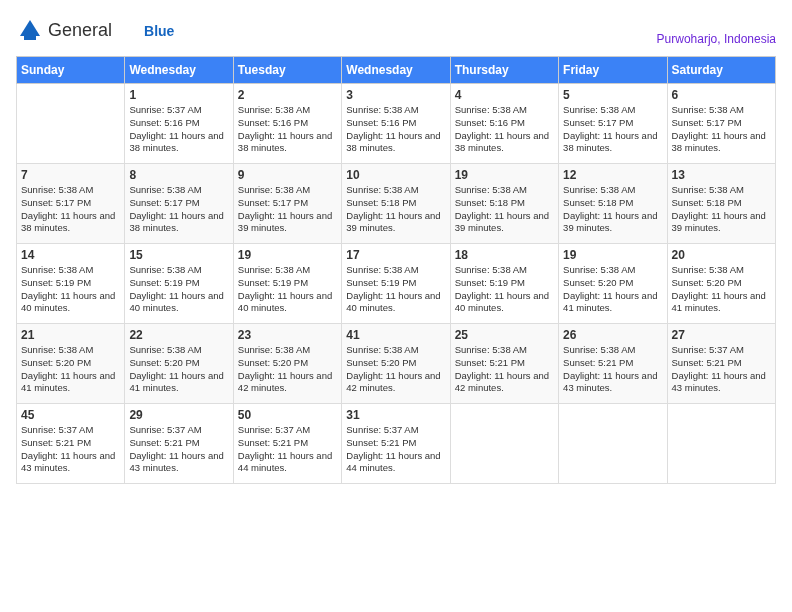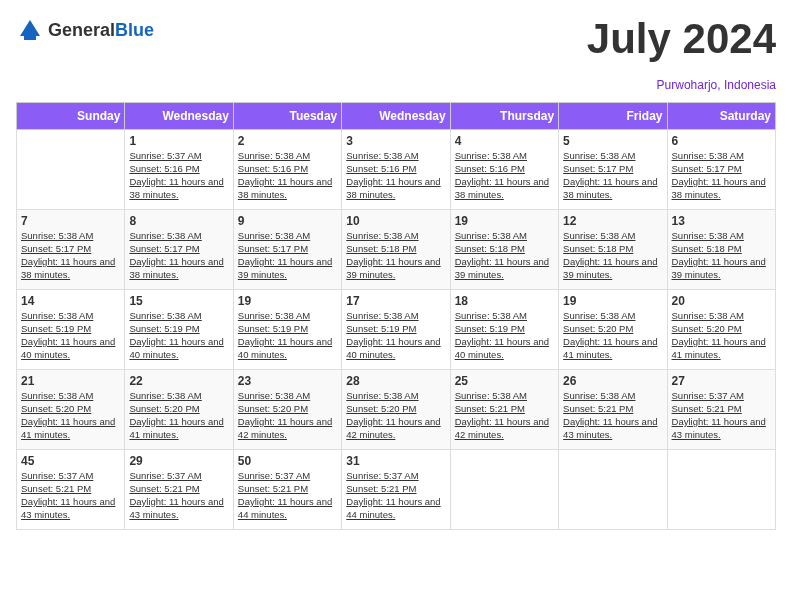--- a/index.html
+++ b/index.html
@@ -16,27 +16,28 @@
       align-items: flex-start;
       margin-bottom: 10px;
     }
     .logo {
       display: flex;
       align-items: center;
       gap: 4px;
     }
     .logo-text-general {
       font-size: 18px;
-      font-weight: bold;
+      font-weight: normal;
       color: #333;
     }
     .logo-text-blue {
-      font-size: 18px;
+      font-size: 14px;
       font-weight: bold;
       color: #1565c0;
+      padding-left: 32px;
     }
     .logo-icon {
       width: 28px;
       height: 28px;
     }
     .title-area {
       text-align: right;
     }
     .month-title {
       font-size: 42px;
@@ -48,26 +49,26 @@
       font-size: 12px;
       color: #6d28d9;
       margin-top: 16px;
     }
     table {
       width: 100%;
       border-collapse: collapse;
       table-layout: fixed;
     }
     thead th {
-      background-color: #8b5cf6;
+      background-color: #3b82f6;
       color: #fff;
       font-size: 12px;
       font-weight: bold;
       padding: 6px 4px;
-      text-align: right;
+      text-align: left;
       border: 1px solid #ccc;
     }
     tbody td {
       vertical-align: top;
       border: 1px solid #ddd;
       padding: 4px 4px;
       font-size: 10px;
       color: #333;
       height: 80px;
       background: #fff;
@@ -78,41 +79,39 @@
     .day-number {
       font-size: 12px;
       font-weight: bold;
       display: block;
       margin-bottom: 2px;
     }
     .day-info {
       font-size: 9.5px;
       line-height: 1.35;
       color: #333;
-      text-decoration: underline;
     }
     .empty-cell {
       background: #fff !important;
     }
   </style>
 </head>
 <body>
 
 <div class="header-area">
   <div class="logo">
     <svg class="logo-icon" viewBox="0 0 28 28" xmlns="http://www.w3.org/2000/svg">
       <polygon points="14,4 24,20 4,20" fill="#1565c0"></polygon>
       <rect x="8" y="16" width="12" height="8" fill="#1565c0"></rect>
     </svg>
     <div>
       <span class="logo-text-general">General</span><span class="logo-text-blue">Blue</span>
     </div>
   </div>
   <div class="title-area">
-    <div class="month-title">July 2024</div>
     <div class="location-title">Purwoharjo, Indonesia</div>
   </div>
 </div>
 
 <table>
   <thead>
     <tr>
     <th>Sunday</th>
         <th>Wednesday</th>
         <th>Tuesday</th>
@@ -286,21 +285,21 @@
 and 41 minutes.</div>
         </td>
         <td>
           <span class="day-number">23</span>
           <div class="day-info">Sunrise: 5:38 AM
 Sunset: 5:20 PM
 Daylight: 11 hours
 and 42 minutes.</div>
         </td>
         <td>
-          <span class="day-number">28</span>
+          <span class="day-number">41</span>
           <div class="day-info">Sunrise: 5:38 AM
 Sunset: 5:20 PM
 Daylight: 11 hours
 and 42 minutes.</div>
         </td>
         <td>
           <span class="day-number">25</span>
           <div class="day-info">Sunrise: 5:38 AM
 Sunset: 5:21 PM
 Daylight: 11 hours

